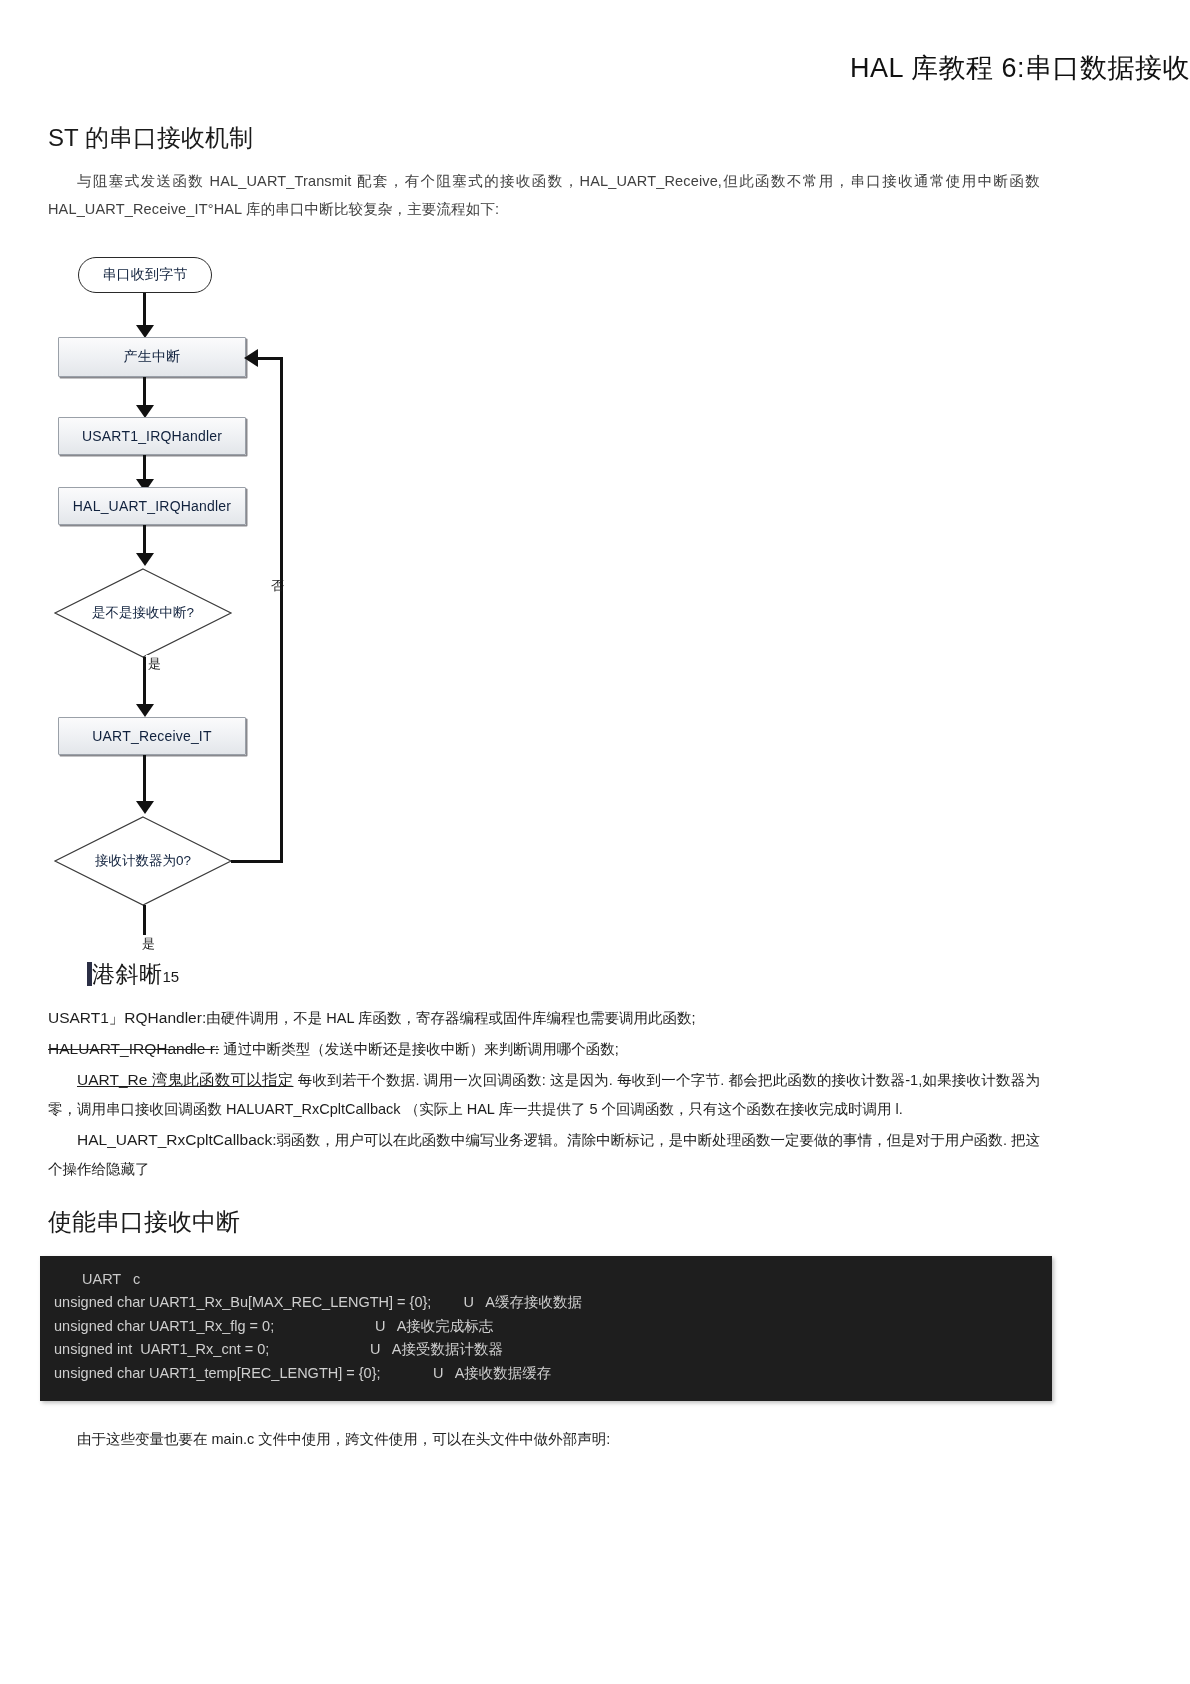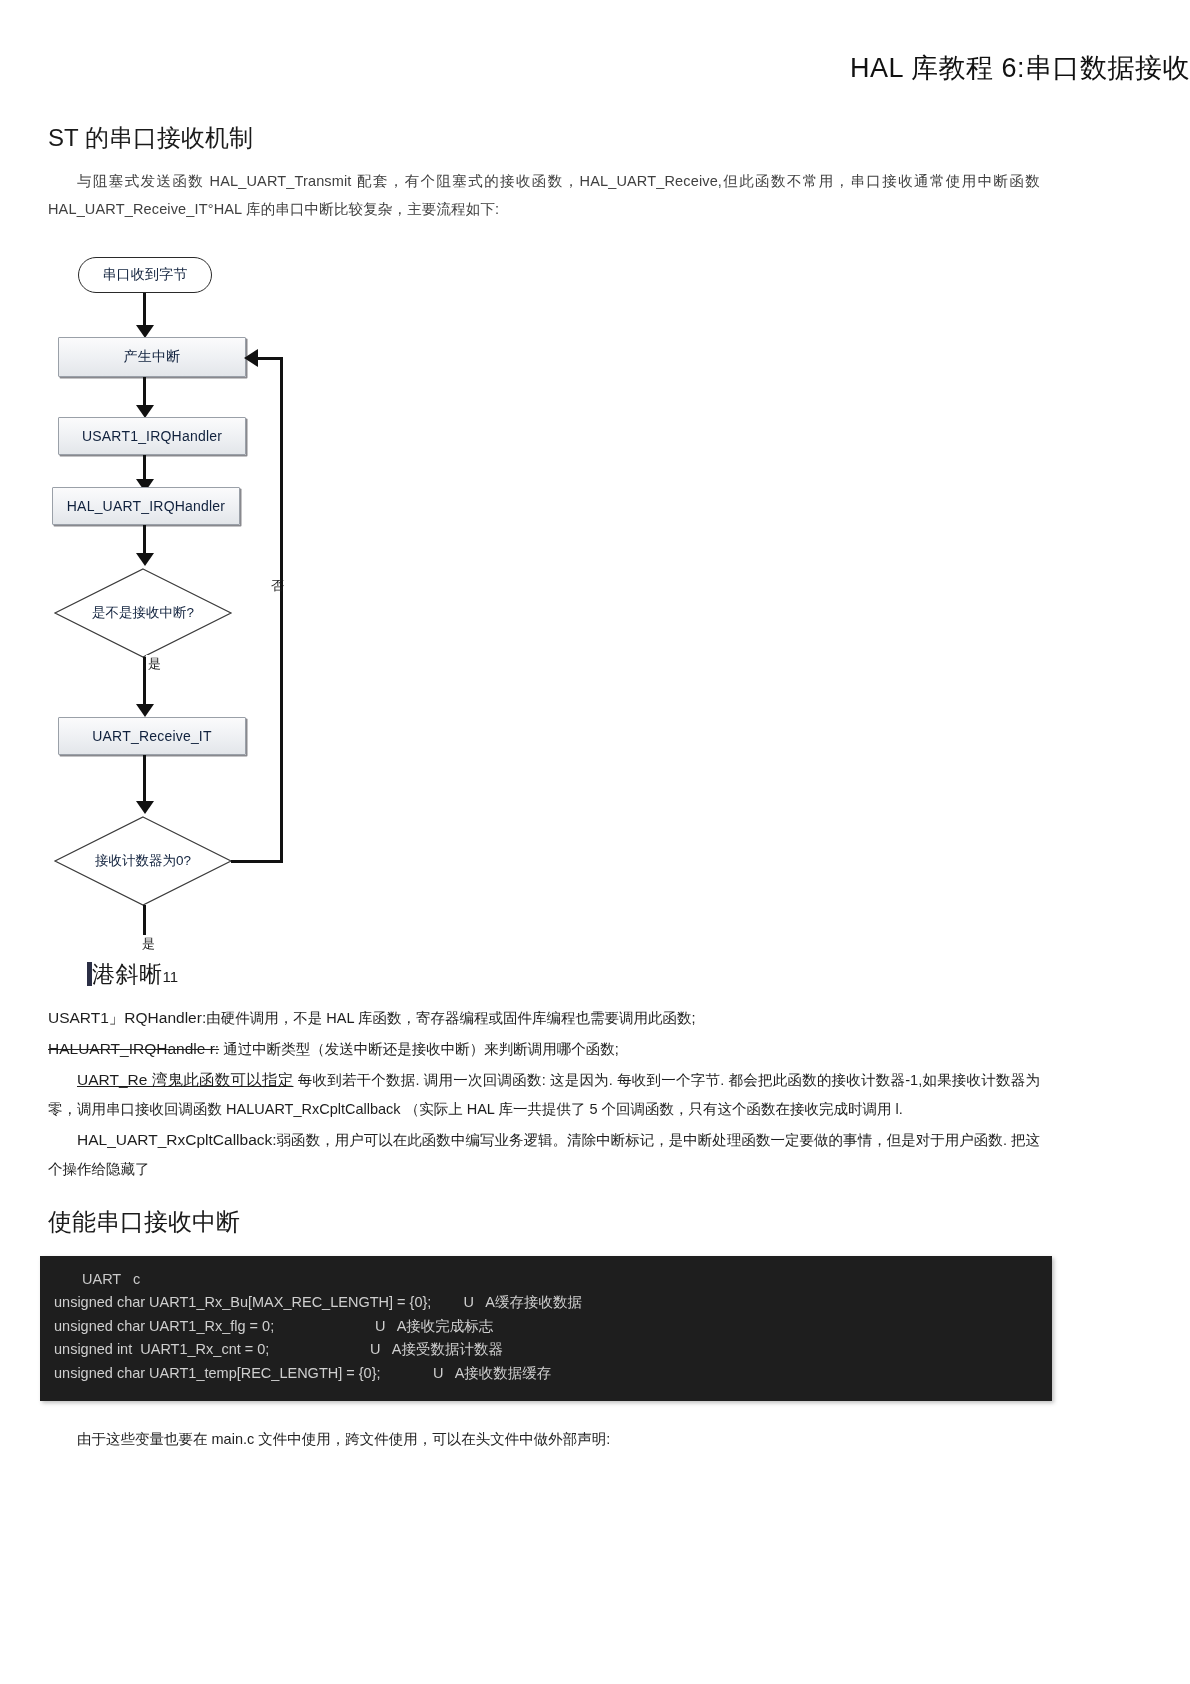--- a/index.html
+++ b/index.html
@@ -239,21 +239,21 @@
     <div class="vline" style="left:95px; top:128px; height:38px;"></div>
     <div class="arrow-down" style="left:87.5px; top:156px;"></div>
 
     <div class="node rect" style="left:10px; top:168px; width:188px; height:38px;">
       <span>USART1_IRQHandler</span>
     </div>
 
     <div class="vline" style="left:95px; top:206px; height:34px;"></div>
     <div class="arrow-down" style="left:87.5px; top:230px;"></div>
 
-    <div class="node rect" style="left:4px; top:238px; width:188px; height:38px;">
+    <div class="node rect" style="left:10px; top:238px; width:188px; height:38px;">
       <span>HAL_UART_IRQHandler</span>
     </div>
 
     <div class="vline" style="left:95px; top:276px; height:38px;"></div>
     <div class="arrow-down" style="left:87.5px; top:304px;"></div>
 
     <div class="diamond" style="left:5px; top:318px;">
       <svg width="180" height="92" viewBox="0 0 180 92">
         <polygon points="90,2 178,46 90,90 2,46" fill="#ffffff" stroke="#3a3a3a" stroke-width="1.2"></polygon>
       </svg>
@@ -285,21 +285,21 @@
     <div class="vline" style="left:232px; top:108px; height:505px;"></div>
     <div class="hline" style="left:208px; top:108px; width:27px;"></div>
     <div class="arrow-left" style="left:196px; top:100px;"></div>
     <div class="edge-label rot" style="left:218px; top:320px;">否</div>
 
   </div>
 
   <div class="callout">
     <span class="bar"></span>
     <span class="ctext">港斜晰</span>
-    <span class="cnum">11</span>
+    <span class="cnum">15</span>
   </div>
 
   <p class="list-par" style="margin-top:12px;">
     <span class="mono-name">USART1」RQHandler:</span><span>由硬件调用，不是 HAL 库函数，寄存器编程或固件库编程也需要调用此函数;</span>
   </p>
 
   <p class="list-par">
     <span class="mono-name strike">HALUART_IRQHandle r:</span>
     <span>通过中断类型（发送中断还是接收中断）来判断调用哪个函数;</span>
   </p>

